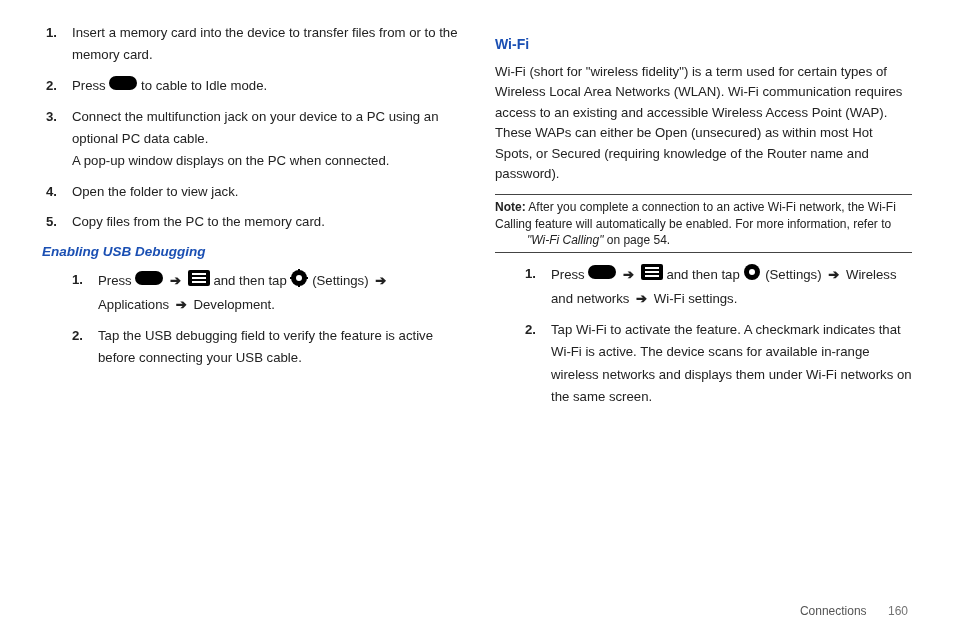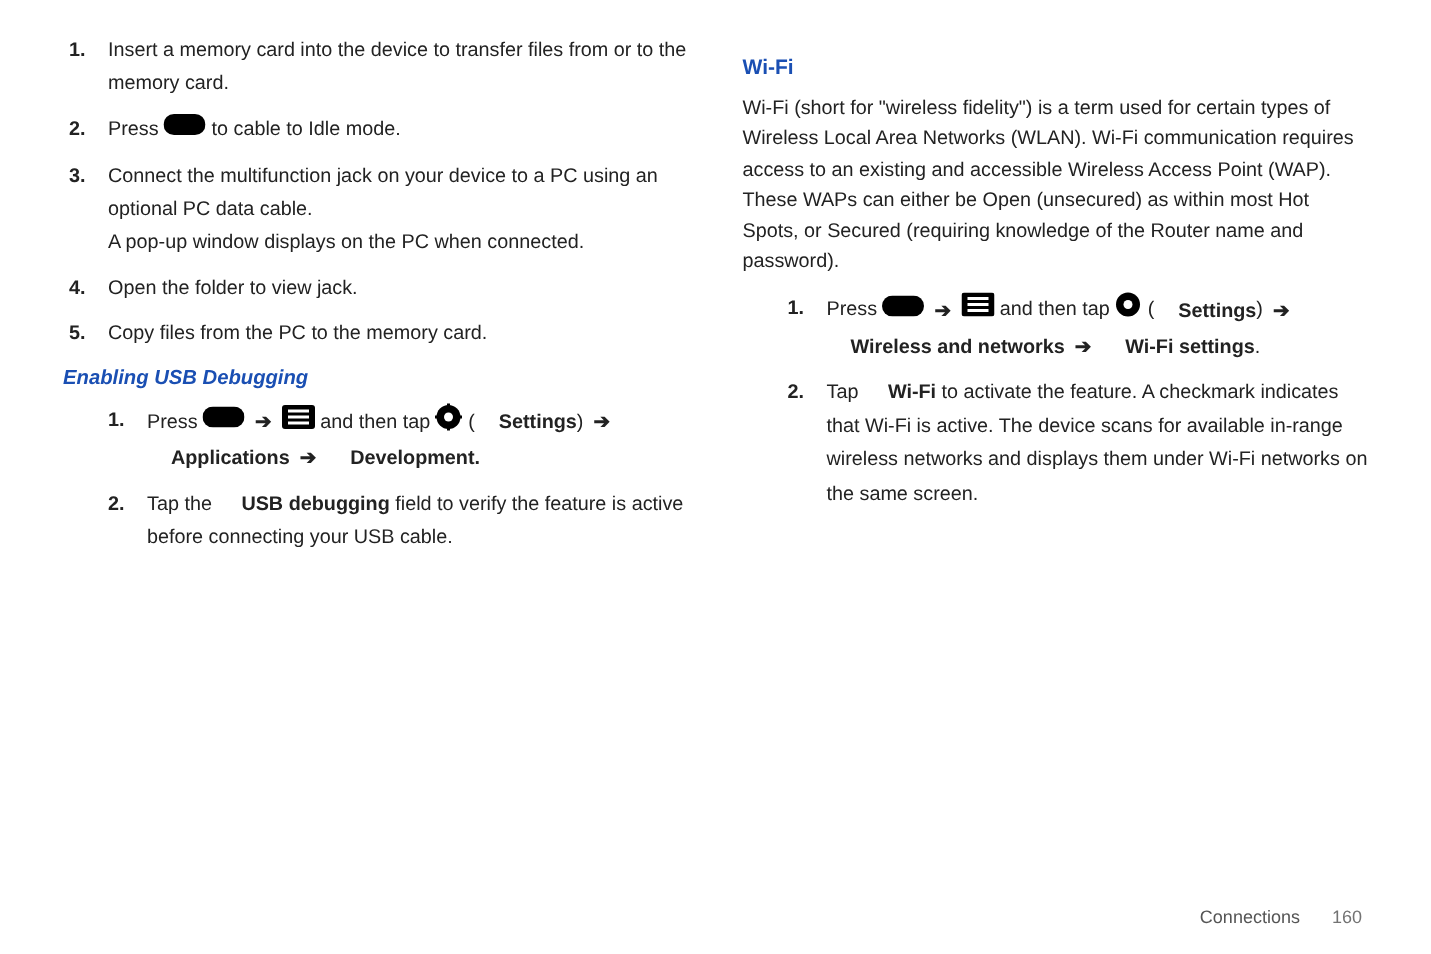--- a/index.html
+++ b/index.html
@@ -54,21 +54,21 @@
   .h-blue-ital {
     color: #1a4fb3;
     font-weight: bold;
     font-style: italic;
     font-size: 13.5px;
     margin: 6px 0 6px 0;
   }
   .nested {
     margin-left: 26px;
   }
-  b { font-weight: bold; margin-left: 16px; }
+  b { font-weight: normal; }
   .icon {
     display: inline-block;
     vertical-align: middle;
   }
   .arrow {
     font-weight: bold;
     padding: 0 3px;
   }
   .note-wrap {
     margin: 10px 0 10px 0;
@@ -180,20 +180,24 @@
           <span>Tap the </span><b>USB debugging</b><span> field to verify the feature is active before connecting your USB cable.</span>
         </span>
       </li>
     </ol>
   </div>
 
   <div class="col">
     <div class="h-blue">Wi-Fi</div>
     <p class="block indent">Wi-Fi (short for "wireless fidelity") is a term used for certain types of Wireless Local Area Networks (WLAN). Wi-Fi communication requires access to an existing and accessible Wireless Access Point (WAP). These WAPs can either be Open (unsecured) as within most Hot Spots, or Secured (requiring knowledge of the Router name and password).</p>
 
+    <div class="note-wrap">
+      <span class="nlabel">Note:</span><span> After you complete a connection to an active Wi-Fi network, the Wi-Fi Calling feature will automatically be enabled. For more information, refer to </span>
+      <span class="nbody"><em>"Wi-Fi Calling"</em><span>  on page 54.</span></span>
+    </div>
 
 
     <ol class="nested">
       <li>
         <span class="num">1.</span>
         <span class="body">
           <span>Press </span>
           <span class="icon"><svg width="28" height="14" viewBox="0 0 28 14">
                 <rect x="0" y="0" width="28" height="14" rx="7" fill="#000"></rect>
               </svg></span>

